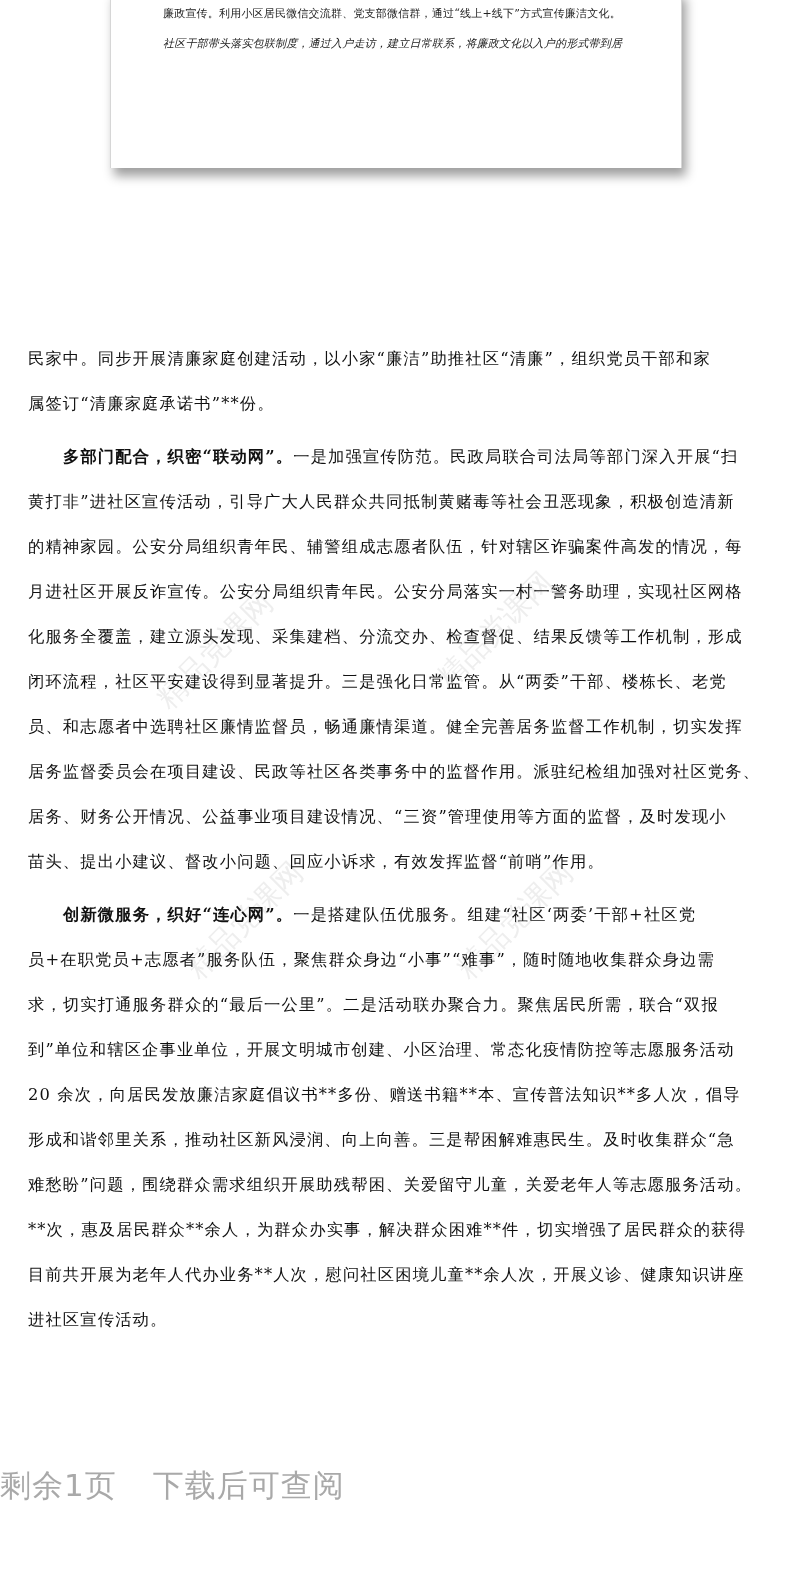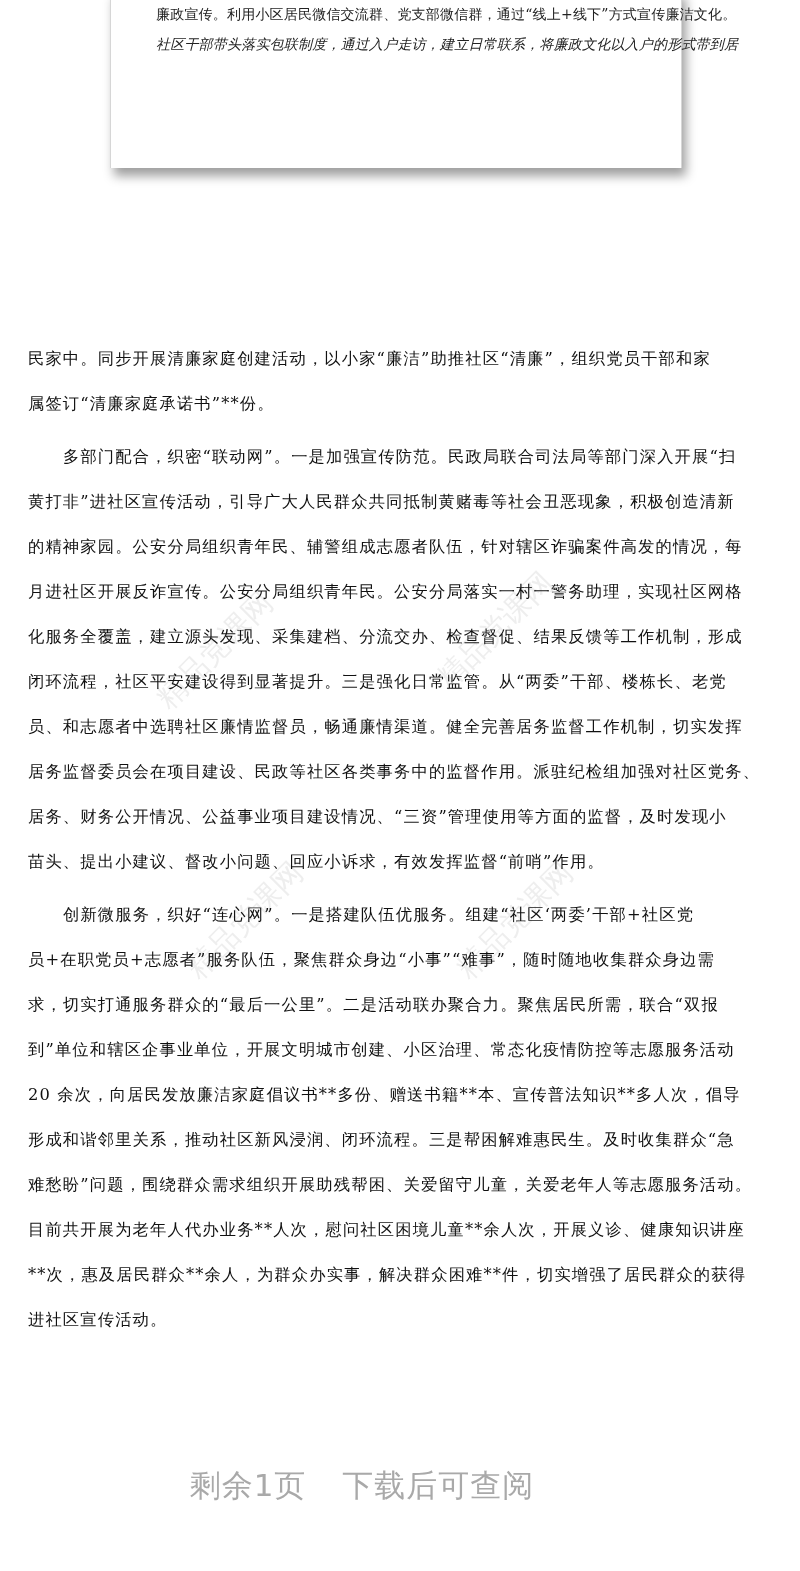--- a/index.html
+++ b/index.html
@@ -18,22 +18,22 @@
     top: -10px;
     width: 570px;
     height: 178px;
     background: #ffffff;
     border-left: 1px solid #d6d6d6;
     border-right: 1px solid #d6d6d6;
     box-shadow: 4px 8px 10px rgba(0,0,0,0.38);
   }
   .card-line {
     position: absolute;
-    left: 45px;
-    font-size: 14px;
+    left: 52px;
+    font-size: 11px;
     color: #222;
     white-space: nowrap;
     letter-spacing: 0.2px;
   }
   .card-line.l1 { top: 16px; }
   .card-line.l2 { top: 46px; font-style: italic; }
 
   .body-text {
     position: absolute;
     left: 28px;
@@ -41,37 +41,36 @@
     top: 336px;
     font-size: 16.3px;
     line-height: 45px;
     letter-spacing: 1.15px;
     text-align: justify;
   }
   .para { margin: 0; }
   .para.gap { margin-top: 8px; }
   .line { display: block; white-space: nowrap; }
   .indent { padding-left: 35px; }
-  .lead { font-weight: normal; }
+  .lead { font-weight: bold; }
 
   .watermark {
     position: absolute;
     color: rgba(160,160,160,0.18);
     font-size: 30px;
     font-family: "DejaVu Sans", sans-serif;
     transform: rotate(-45deg);
     white-space: nowrap;
     pointer-events: none;
   }
   .footer {
     position: absolute;
     left: 0;
     width: 724px;
     top: 1465px;
-    text-align: center;
     font-family: "DejaVu Sans", "Liberation Sans", sans-serif;
     font-size: 31px;
     color: #a9a9a9;
     letter-spacing: 1px;
   }
   .footer .sp { display: inline-block; width: 36px; }
 </style>
 </head>
 <body>
 
@@ -104,23 +103,23 @@
     <span class="line">居务、财务公开情况、公益事业项目建设情况、“三资”管理使用等方面的监督，及时发现小</span>
     <span class="line">苗头、提出小建议、督改小问题、回应小诉求，有效发挥监督“前哨”作用。</span>
   </p>
 
   <p class="para gap">
     <span class="line indent"><span class="lead">创新微服务，织好“连心网”。</span><span>一是搭建队伍优服务。组建“社区‘两委’干部+社区党</span></span>
     <span class="line">员+在职党员+志愿者”服务队伍，聚焦群众身边“小事”“难事”，随时随地收集群众身边需</span>
     <span class="line">求，切实打通服务群众的“最后一公里”。二是活动联办聚合力。聚焦居民所需，联合“双报</span>
     <span class="line">到”单位和辖区企事业单位，开展文明城市创建、小区治理、常态化疫情防控等志愿服务活动</span>
     <span class="line">20 余次，向居民发放廉洁家庭倡议书**多份、赠送书籍**本、宣传普法知识**多人次，倡导</span>
-    <span class="line">形成和谐邻里关系，推动社区新风浸润、闭环流程。三是帮困解难惠民生。及时收集群众“急</span>
+    <span class="line">形成和谐邻里关系，推动社区新风浸润、向上向善。三是帮困解难惠民生。及时收集群众“急</span>
     <span class="line">难愁盼”问题，围绕群众需求组织开展助残帮困、关爱留守儿童，关爱老年人等志愿服务活动。</span>
+    <span class="line">**次，惠及居民群众**余人，为群众办实事，解决群众困难**件，切实增强了居民群众的获得</span>
     <span class="line">目前共开展为老年人代办业务**人次，慰问社区困境儿童**余人次，开展义诊、健康知识讲座</span>
-    <span class="line">**次，惠及居民群众**余人，为群众办实事，解决群众困难**件，切实增强了居民群众的获得</span>
     <span class="line">进社区宣传活动。</span>
   </p>
 </div>
 
 <div class="footer">
   <span>剩余1页</span><span class="sp"></span><span>下载后可查阅</span>
 </div>
 
 </body></html>

